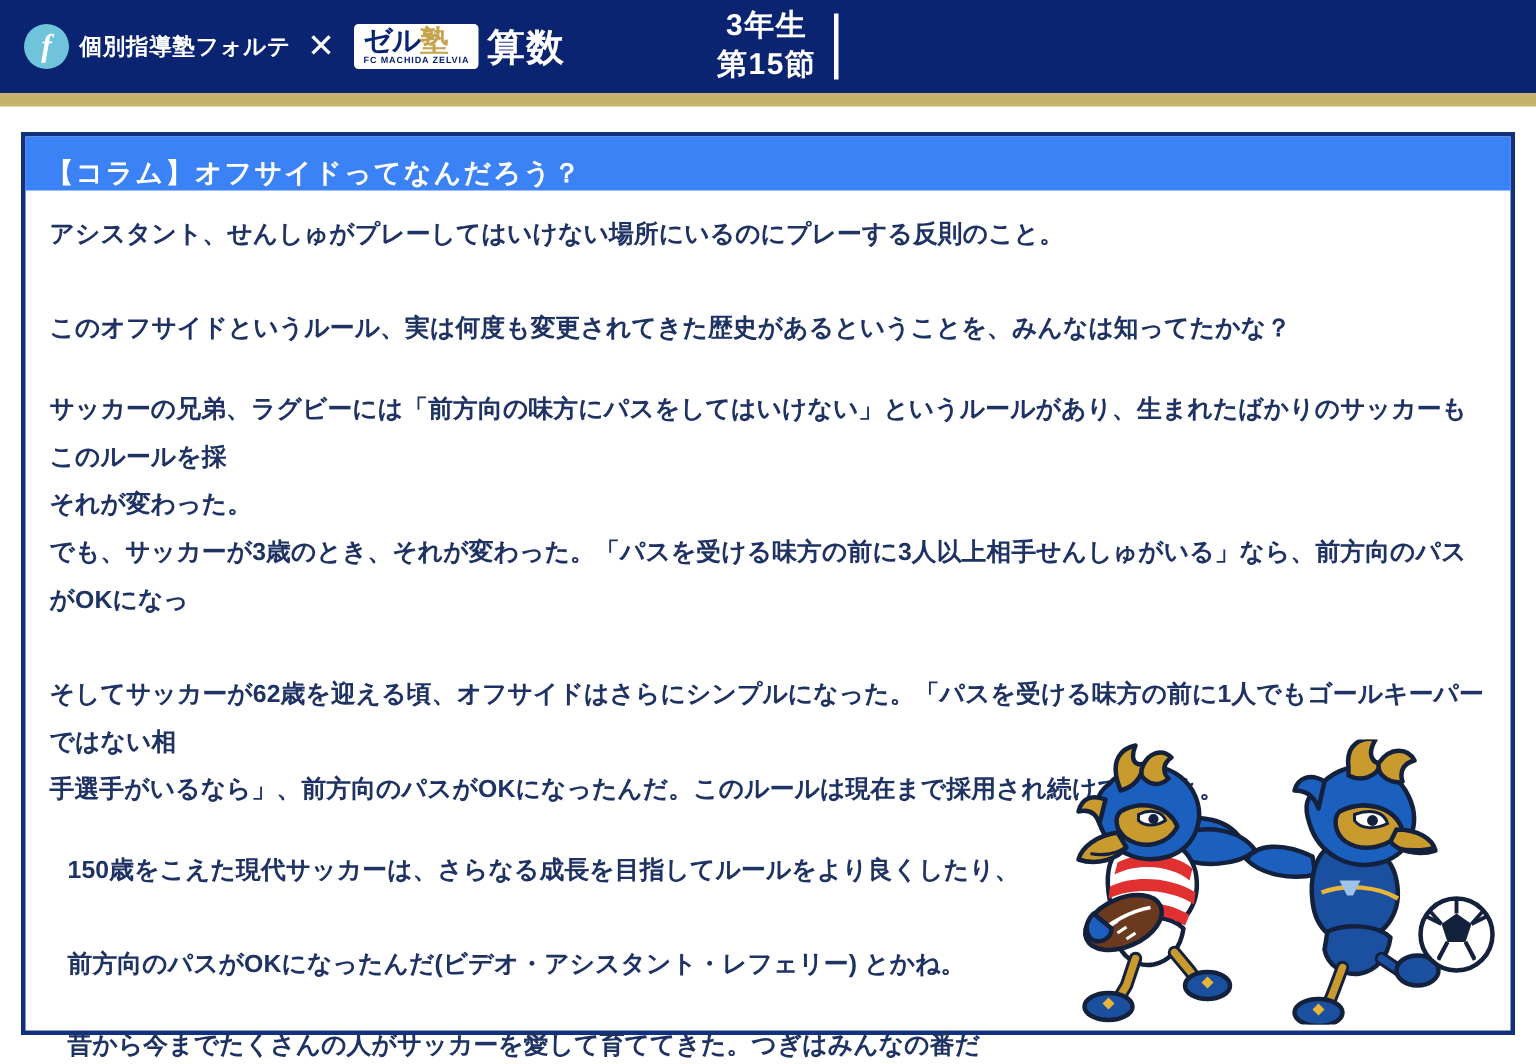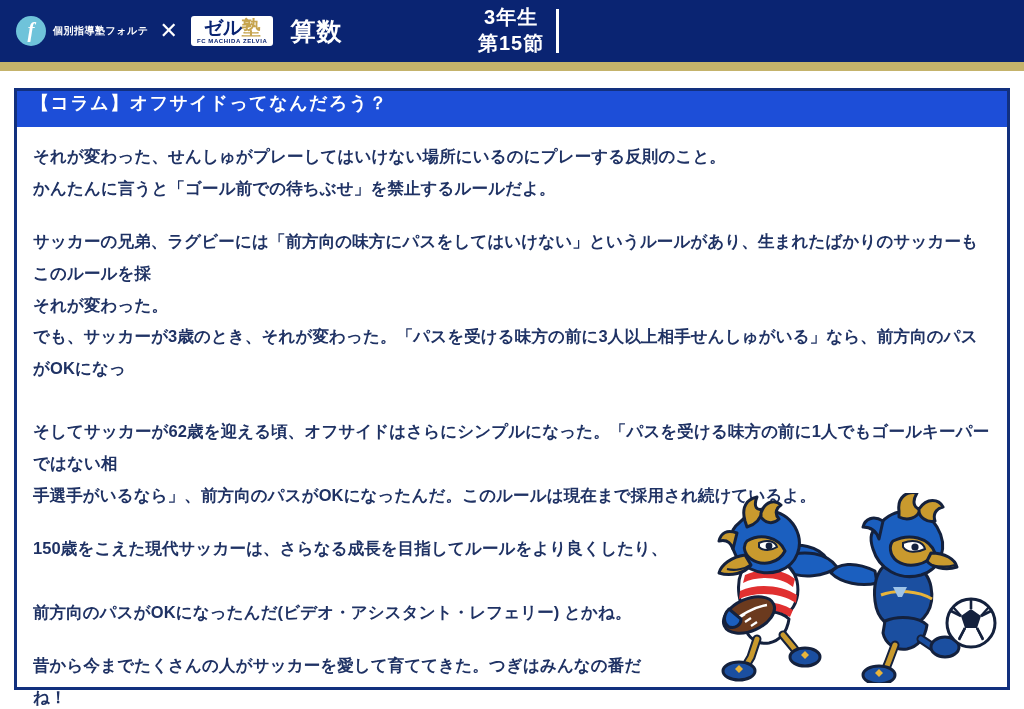--- a/index.html
+++ b/index.html
@@ -50,41 +50,41 @@
     font-style: italic;
     font-weight: bold;
     font-size: 21px;
     color: #ffffff;
     line-height: 1;
     position: relative;
     top: -1px;
   }
   .forte-name {
     color: #ffffff;
-    font-size: 10px;
+    font-size: 15px;
     font-weight: bold;
     letter-spacing: 0.5px;
     white-space: nowrap;
   }
   .cross-mark {
     color: #ffffff;
     font-size: 22px;
     font-weight: bold;
     margin: 0 11px;
     line-height: 1;
   }
 
   
   .zelvia-logo {
     background: #ffffff;
     border-radius: 5px;
     padding: 2px 6px 1px 6px;
     display: flex;
     flex-direction: column;
-    align-items: center;
+    align-items: flex-start;
     flex: 0 0 auto;
     border: 2px solid #0A2472;
   }
   .zelvia-main {
     font-size: 19px;
     font-weight: bold;
     line-height: 1.05;
     letter-spacing: -0.5px;
     white-space: nowrap;
   }
@@ -95,21 +95,21 @@
     font-weight: bold;
     color: #0A2472;
     letter-spacing: 0.6px;
     line-height: 1.2;
     white-space: nowrap;
   }
   .subject-name {
     color: #ffffff;
     font-size: 25px;
     font-weight: bold;
-    margin-left: 15px;
+    margin-left: 4px;
     letter-spacing: 1px;
     white-space: nowrap;
   }
 
   
   .header-right {
     position: absolute;
     left: 478px;
     top: 0;
     height: 62px;
@@ -161,24 +161,24 @@
     position: absolute;
     left: 14px;
     top: 88px;
     width: 996px;
     height: 602px;
     box-sizing: border-box;
     border: 3px solid #12307E;
     background: #ffffff;
   }
   .card-title-bar {
-    background: #1d4ed8;
+    background: #3b82f6;
     height: 36px;
     display: flex;
-    align-items: flex-start;
+    align-items: flex-end;
     padding-left: 14px;
     box-sizing: border-box;
     font-family: Liberation Serif, serif;
   }
   .card-title-text {
     color: #ffffff;
     font-size: 18px;
     font-weight: bold;
     letter-spacing: 1.5px;
     white-space: nowrap;
@@ -191,21 +191,21 @@
   }
   .para {
     color: #1F3264;
     font-size: 16.5px;
     font-weight: bold;
     line-height: 1.92;
     letter-spacing: 0.1px;
     margin: 0;
   }
   .para-gap { height: 22px; }
-  .para-narrow { max-width: 640px; }
+  .para-narrow { max-width: 640px; margin-left: 12px; }
 
   
   .mascots {
     position: absolute;
     right: 6px;
     bottom: 4px;
     width: 320px;
     height: 190px;
     pointer-events: none;
   }
@@ -250,22 +250,23 @@
 
 <div class="card">
 
   <div class="card-title-bar">
     <span class="card-title-text">【コラム】オフサイドってなんだろう？</span>
   </div>
 
   <div class="card-body">
 
     <p class="para">
-      <span>それが変わった、せんしゅがプレーしてはいけない場所にいるのにプレーする反則のこと。</span><br>
-      <span>かんたんに言うと「ゴール前での待ちぶせ」を禁止するルールだよ。</span><br>
+      <span>アシスタント、せんしゅがプレーしてはいけない場所にいるのにプレーする反則のこと。</span><br>
+      <br>
+      <span>このオフサイドというルール、実は何度も変更されてきた歴史があるということを、みんなは知ってたかな？</span>
     </p>
 
     <div class="para-gap"></div>
 
     <p class="para">
       <span>サッカーの兄弟、ラグビーには「前方向の味方にパスをしてはいけない」というルールがあり、生まれたばかりのサッカーもこのルールを採</span><br>
       <span>それが変わった。</span><br>
       <span>でも、サッカーが3歳のとき、それが変わった。「パスを受ける味方の前に3人以上相手せんしゅがいる」なら、前方向のパスがOKになっ</span><br>
       <br>
       <span>そしてサッカーが62歳を迎える頃、オフサイドはさらにシンプルになった。「パスを受ける味方の前に1人でもゴールキーパーではない相</span><br>

